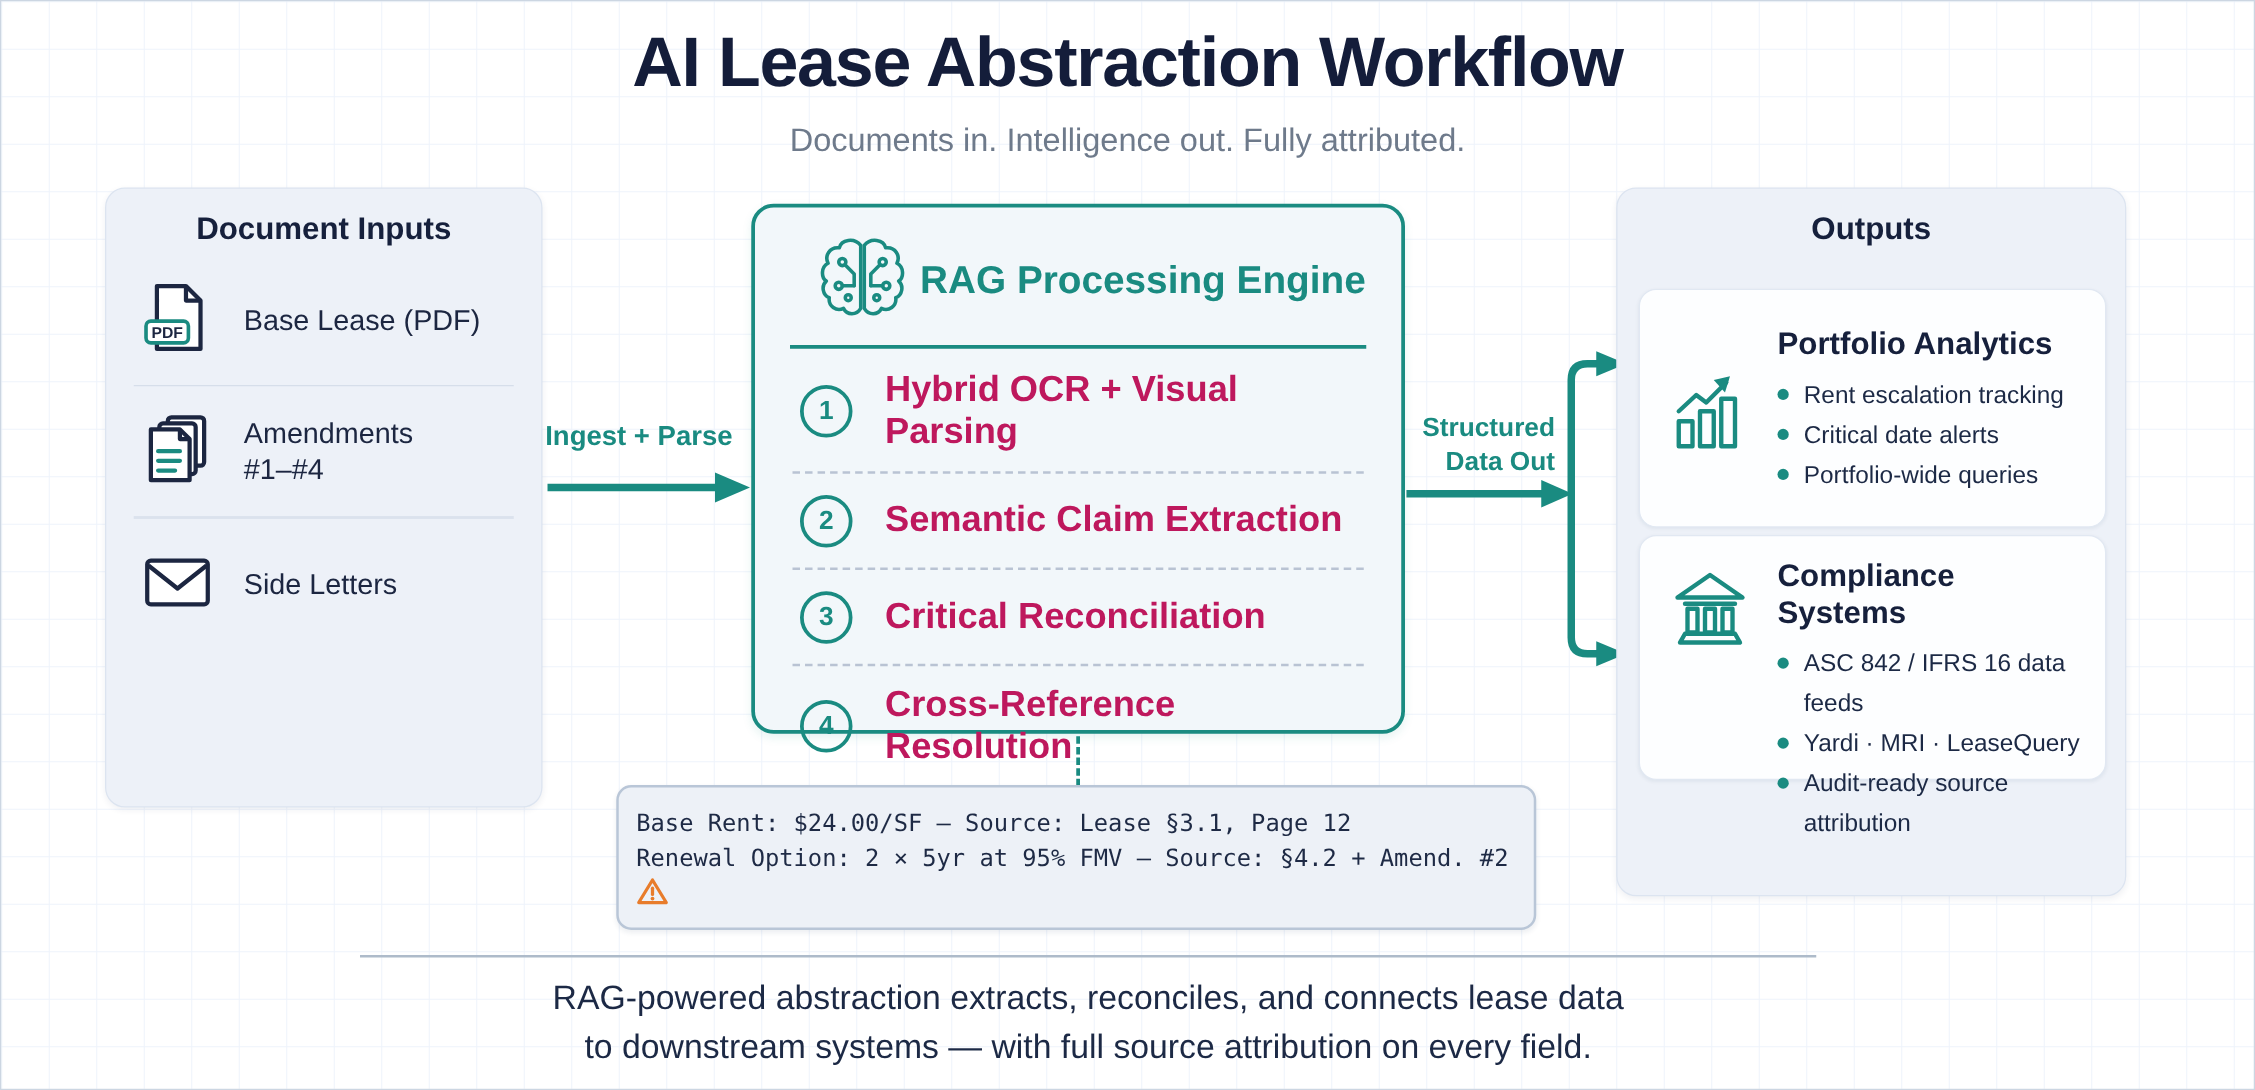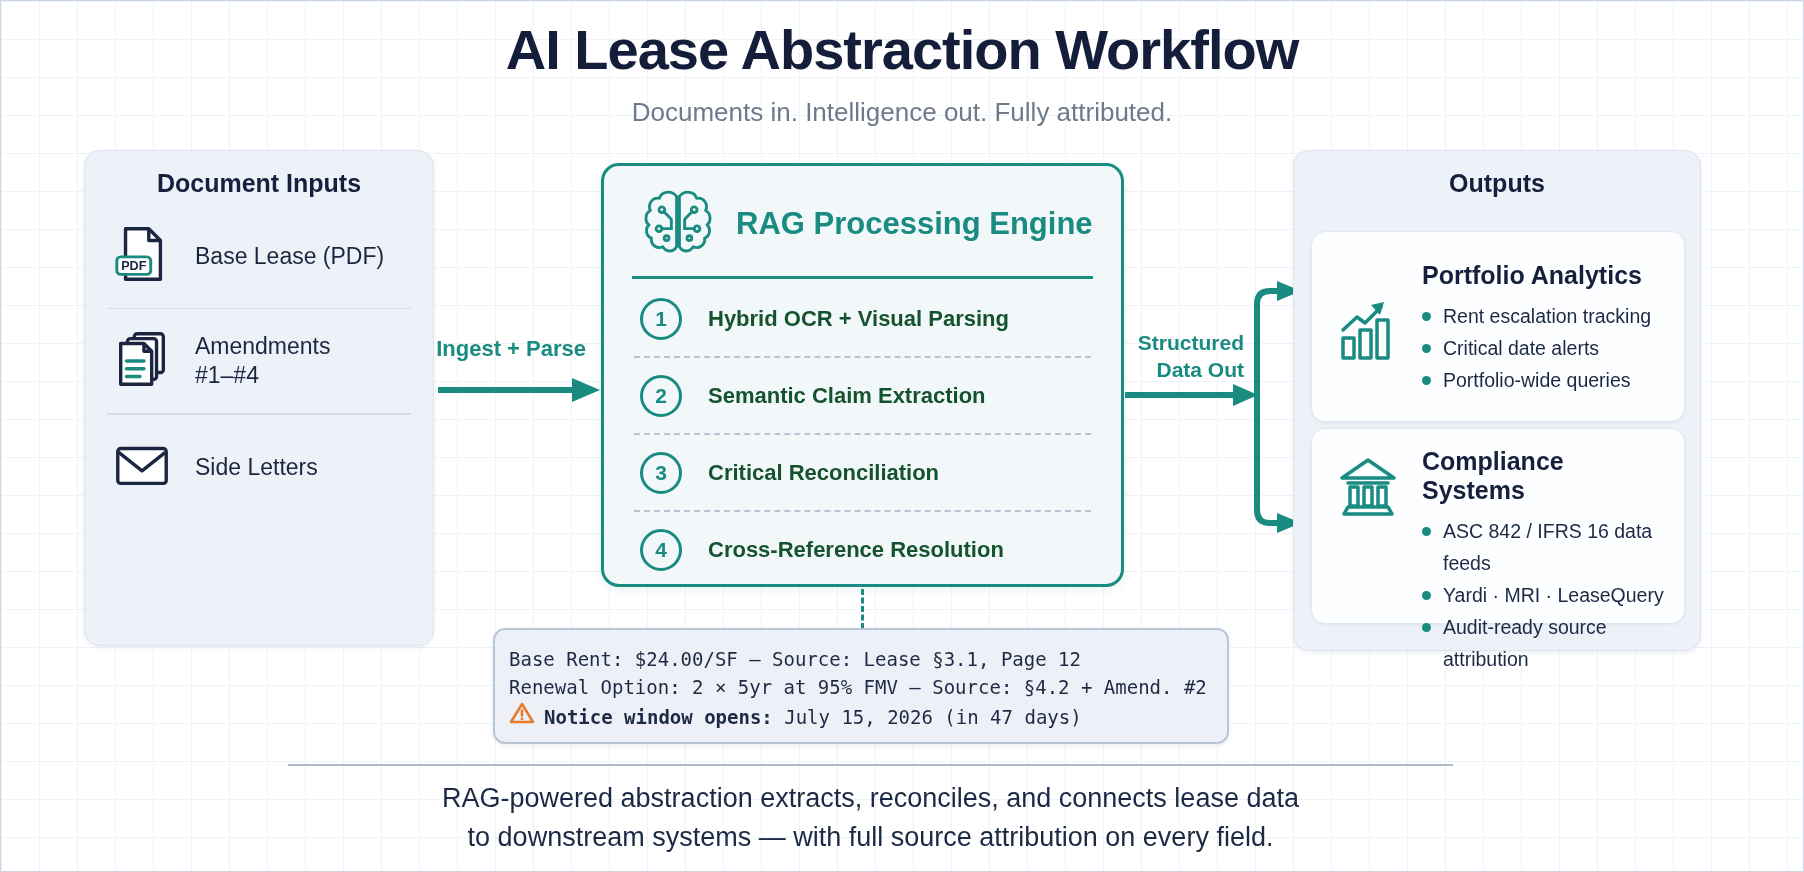--- a/index.html
+++ b/index.html
@@ -44,42 +44,42 @@
   .input-row .label {
     font-size:23px; color:#1c2641; line-height:1.25; white-space:pre-line;
   }
   .row-divider { border-top:1px solid #d6deea; margin:0 22px; }
   
   .engine-box {
     position:absolute; left:600px; top:162px; width:523px; height:424px;
     background:#f2f7fa; border:3px solid #1a8b81; border-radius:18px;
     box-shadow:0 3px 8px rgba(23,138,128,0.10);
   }
-  .engine-header { display:flex; align-items:center; gap:20px; padding:20px 20px 14px 36px; height:110px; }
+  .engine-header { display:flex; align-items:center; gap:8px; padding:20px 20px 14px 48px; height:110px; }
   .engine-title { font-size:31px; font-weight:bold; color:#1a8b81; }
   .engine-underline { border-top:3px solid #1a8b81; margin:0 28px; }
   .engine-steps { padding:2px 0; }
   .step { display:flex; align-items:center; gap:26px; padding:15px 36px; min-height:75px; }
   .step-circle {
     flex:0 0 42px; width:42px; height:42px; border:3px solid #1a8b81; border-radius:50%;
     display:flex; align-items:center; justify-content:center;
     font-size:21px; font-weight:bold; color:#1a8b81; background:transparent;
   }
-  .step-label { font-size:22px; font-weight:bold; color:#14532d; }
+  .step-label { font-size:29px; font-weight:bold; color:#be185d; }
   .step-divider { border-top:2px dashed #b9c3d3; margin:0 30px; }
   
   .flow-label {
     position:absolute; color:#1a8b81; font-weight:bold; text-align:right;
     white-space:pre-line; line-height:1.3;
   }
   .ingest-label { left:433px; top:334px; width:152px; font-size:22px; }
   .out-label { left:1125px; top:328px; width:118px; font-size:21px; }
   .arrow-svg { position:absolute; }
   
-  .outputs-panel { left:1292px; top:149px; width:408px; height:501px; }
+  .outputs-panel { left:1292px; top:149px; width:408px; height:567px; }
   .out-card {
     position:absolute; left:17px; width:374px;
     background:#fdfeff; border:1px solid #e1e8f2; border-radius:14px;
     box-shadow:0 1px 3px rgba(25,45,85,0.06);
     display:flex; gap:18px; padding:18px 16px 14px 22px;
   }
   .out-card-1 { top:80px; height:191px;align-items:center; }
   .out-card-2 { top:277px; height:196px; }
   .out-card .card-icon { flex:0 0 70px; padding-top:6px; }
   .card-title { font-size:25px; font-weight:bold; color:#16203c; margin-bottom:10px; }
@@ -306,23 +306,20 @@
     <div>Base Rent: $24.00/SF — Source: Lease §3.1, Page 12</div>
     <div>Renewal Option: 2 × 5yr at 95% FMV — Source: §4.2 + Amend. #2</div>
     <div class="attr-line3">
       <span>
         <svg width="26" height="24" viewBox="0 0 26 24" fill="none">
           <path d="M13 3 L24 21 H2 Z" stroke="#e87c2b" stroke-width="2.6" stroke-linejoin="round"></path>
           <path d="M13 9.5 V14.5" stroke="#e87c2b" stroke-width="2.6" stroke-linecap="round"></path>
           <circle cx="13" cy="17.8" r="1.5" fill="#e87c2b"></circle>
         </svg>
       </span>
-      <span>
-        <span class="attr-bold">Notice window opens:</span><span> July 15, 2026 (in 47 days)</span>
-      </span>
     </div>
   </div>
 
   <div class="footer-divider"></div>
   <div class="footer-caption">
     <div>RAG-powered abstraction extracts, reconciles, and connects lease data</div>
     <div>to downstream systems — with full source attribution on every field.</div>
   </div>
 
 </div>

